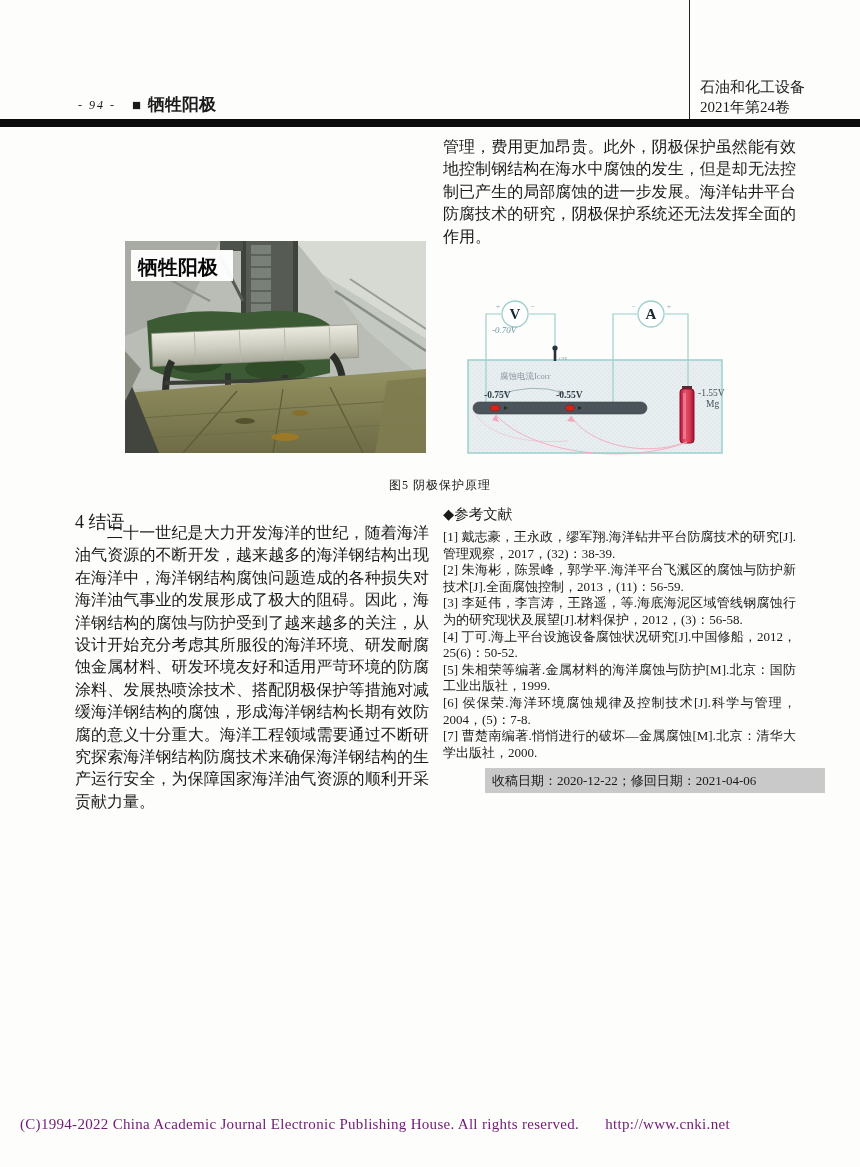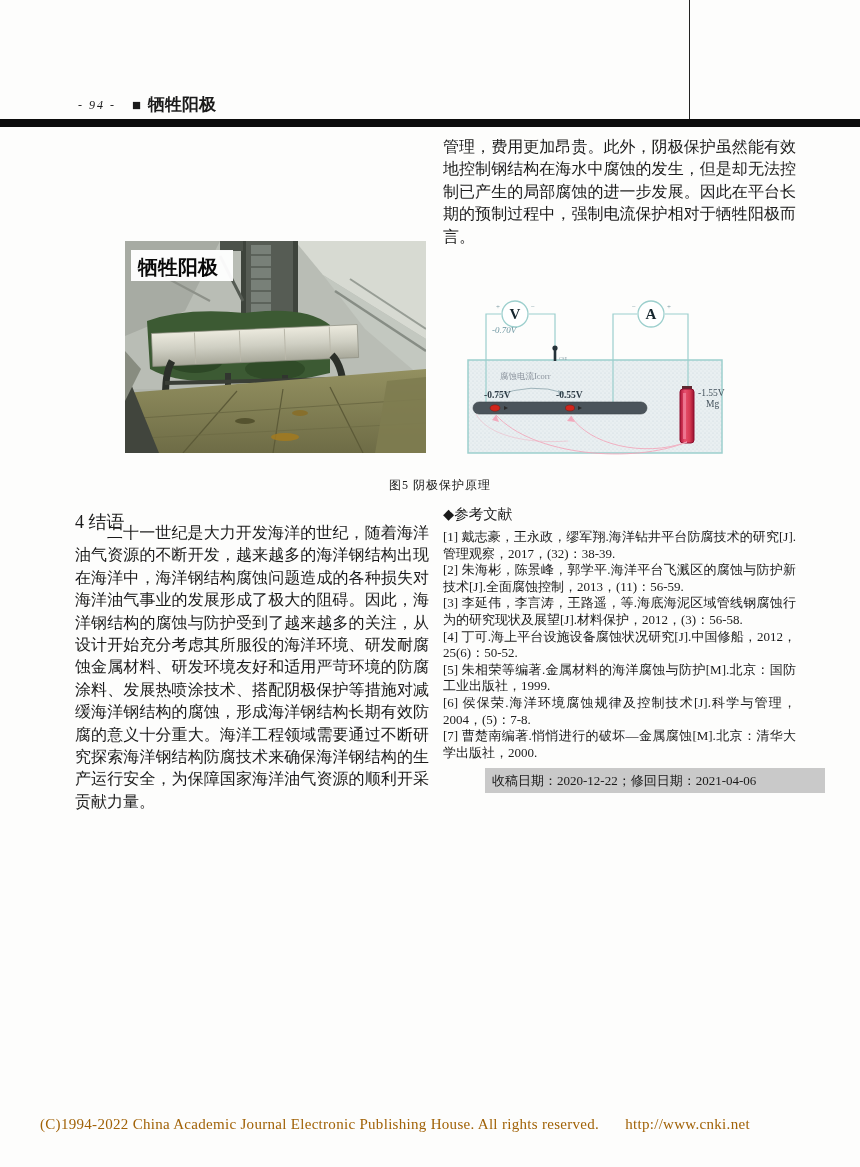--- a/index.html
+++ b/index.html
@@ -20,37 +20,41 @@
   .indent{text-indent:2em;}
   .photo{left:125px;top:241px;width:301px;height:212px;}
   .diagram{left:448px;top:292px;width:340px;height:172px;}
   .caption{left:70px;top:477px;width:740px;text-align:center;font-size:12px;letter-spacing:1px;}
   .h4{left:75px;top:510px;font-size:18px;}
   .refhead{left:443px;top:505px;font-size:14.5px;}
   .reflist{left:443px;top:529px;width:353px;font-size:13px;line-height:16.6px;text-align:justify;}
   .refitem{margin:0;}
   .datebar{left:441px;top:768px;width:333px;height:25px;background:#c9c9c9;
            font-size:13px;line-height:25px;padding-left:7px;margin-left:44px;}
-  .footer{left:40px;top:1116px;width:790px;font-size:15px;color:#a16207;letter-spacing:.3px;}
+  .footer{left:20px;top:1116px;width:790px;font-size:15px;color:#701a75;letter-spacing:.3px;}
   .footer .url{margin-left:26px;}
   svg{display:block;}
 </style>
 </head>
 <body>
 
 <div class="page">
 
   <div class="abs pagenum">- 94 -</div>
   <div class="abs sectitle">
     <span class="sq">■</span><span>牺牲阳极</span>
   </div>
   <div class="abs vline"></div>
+  <div class="abs journal">
+    <div>石油和化工设备</div>
+    <div>2021年第24卷</div>
+  </div>
   <div class="abs thickrule"></div>
 
-  <div class="abs para rcol" style="top:136px;">管理，费用更加昂贵。此外，阴极保护虽然能有效地控制钢结构在海水中腐蚀的发生，但是却无法控制已产生的局部腐蚀的进一步发展。因此在平台长期的预制过程中，强制电流保护相对于牺牲阳极而言。</div>
+  <div class="abs para rcol" style="top:136px;">管理，费用更加昂贵。此外，阴极保护虽然能有效地控制钢结构在海水中腐蚀的发生，但是却无法控制已产生的局部腐蚀的进一步发展。海洋钻井平台防腐技术的研究，阴极保护系统还无法发挥全面的作用。</div>
 
   <div class="abs photo">
     <svg width="301" height="212" viewBox="0 0 301 212">
       <defs>
         <linearGradient id="floorg" x1="0" y1="0" x2="0" y2="1">
           <stop offset="0" stop-color="#939060"></stop>
             <stop offset="1" stop-color="#6e6c46"></stop>
         </linearGradient>
         <linearGradient id="beamg" x1="0" y1="0" x2="0" y2="1">
           <stop offset="0" stop-color="#eceade"></stop>

